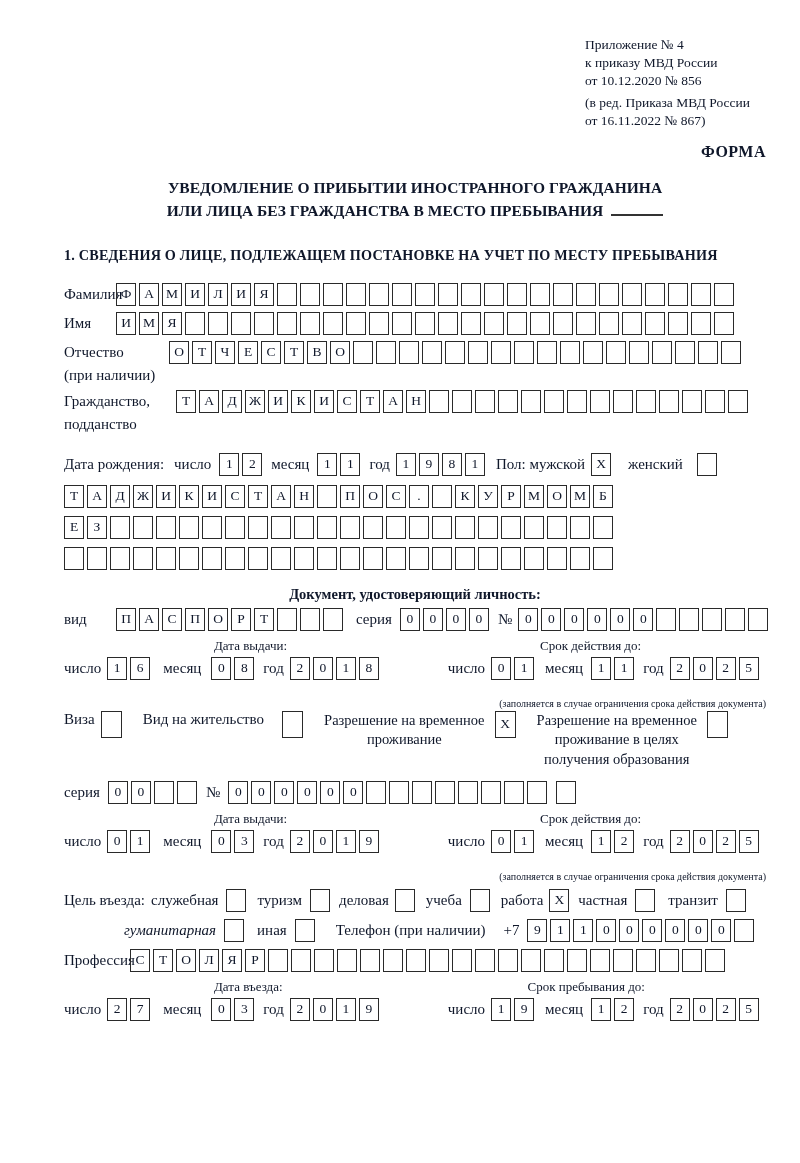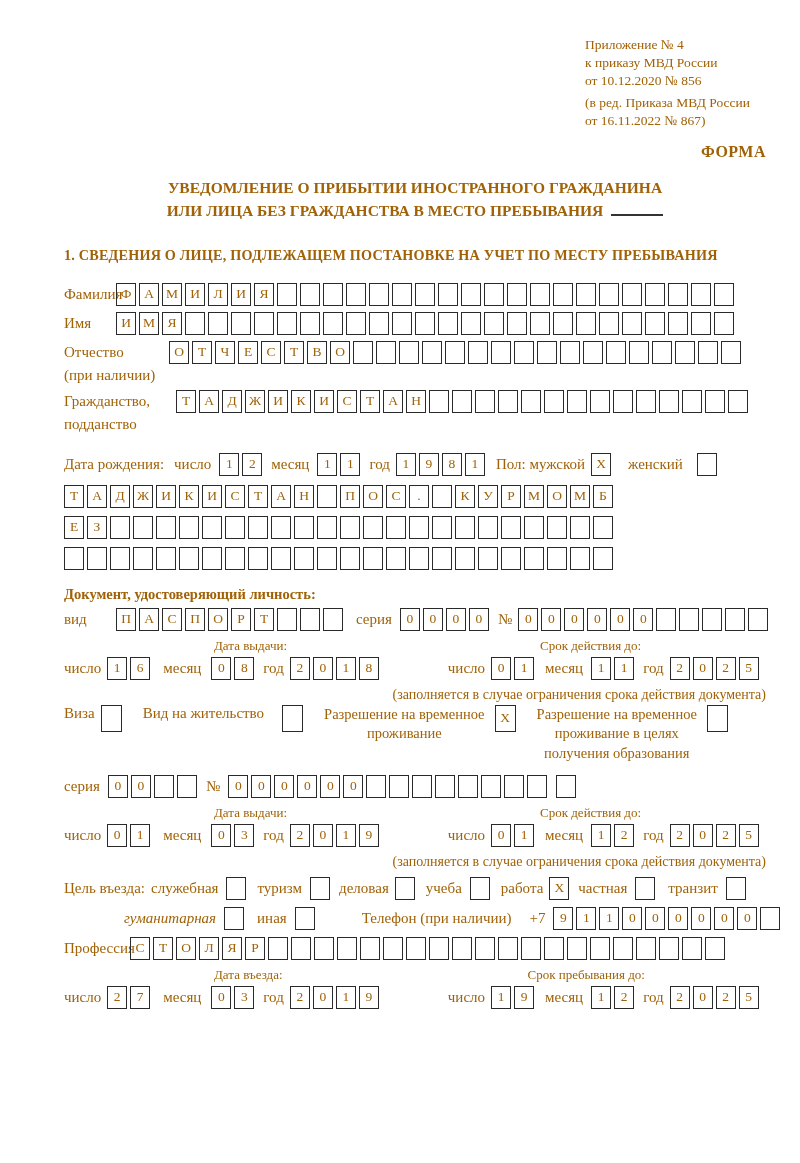--- a/index.html
+++ b/index.html
@@ -1,19 +1,19 @@
 <!DOCTYPE html>
 <html><head>
 <meta charset="utf-8">
 <style>
   * { box-sizing: border-box; }
   html,body { margin:0; padding:0; background:#888; }
   .page {
     width:800px; height:1163px; margin:0 auto; background:#fff;
-    font-family:"Liberation Serif","DejaVu Serif",serif; color:#a16207;
+    font-family:"Liberation Serif","DejaVu Serif",serif; color:#0f172a;
     padding:36px 34px 0 64px; overflow:hidden; position:relative; font-size:15px;
   }
   .hdr-block { margin-left:521px; font-size:13.5px; line-height:1.32; }
   .hdr-block .grp2 { margin-top:5px; }
   .forma { text-align:right; font-weight:bold; font-size:16px; margin-top:13px; letter-spacing:.5px; }
   .title { text-align:center; font-weight:bold; font-size:15.5px; line-height:1.5; margin-top:15px; }
   .blank-line { display:inline-block; width:52px; border-bottom:2px solid #333; height:14px; margin-left:8px; }
   .sec1 { font-weight:bold; font-size:14.2px; margin-top:24px; letter-spacing:.2px; }
 
   .row { display:flex; align-items:center; margin-top:6px; }
@@ -25,22 +25,22 @@
     margin-right:3px; text-align:center; line-height:20px; font-size:13.5px;
   }
   .cell.big { width:21px; height:27px; line-height:24px; }
   .w52  { width:52px; }
   .w105 { width:105px; line-height:1.55; }
   .w112 { width:112px; line-height:1.55; }
   .w66  { width:66px; }
   .gap6 { margin-left:6px; } .gap8 { margin-left:8px; } .gap10 { margin-left:10px; }
   .gap14 { margin-left:14px; } .gap18 { margin-left:18px; }
   .subhead-row { display:flex; font-size:13px; margin-top:7px;font-family:Liberation Serif, serif; }
-  .note-right { text-align:right; font-size:14px; margin-top:7px; }
-  .doc-head { text-align:left; font-weight:bold; font-size:14.5px; margin-top:8px; }
+  .note-right { text-align:right; font-size:10px; margin-top:18px; }
+  .doc-head { text-align:center; font-weight:bold; font-size:14.5px; margin-top:8px; }
   .opt-lbl { text-align:center; line-height:1.35; font-size:14.5px; }
   .cellrow-stack > .cells { margin-bottom:8px; }
 </style>
 </head>
 <body>
 
 <div class="page">
 
   <div class="hdr-block">
     <div>Приложение № 4</div>
@@ -527,21 +527,21 @@
 
   <div class="row" style="margin-top:7px;">
     <span class="lbl" style="margin-left:60px;font-style:italic;">гуманитарная</span>
     <span class="cells gap8">
         <span class="cell"></span>
       </span>
     <span class="lbl gap10">иная</span>
     <span class="cells gap8">
         <span class="cell"></span>
       </span>
-    <span class="lbl" style="margin-left:44px;">Телефон (при наличии)</span>
+    <span class="lbl" style="margin-left:18px;">Телефон (при наличии)</span>
     <span class="lbl gap18">+7</span>
     <span class="cells gap8">
         <span class="cell">9</span>
         <span class="cell">1</span>
         <span class="cell">1</span>
         <span class="cell">0</span>
         <span class="cell">0</span>
         <span class="cell">0</span>
         <span class="cell">0</span>
         <span class="cell">0</span>

